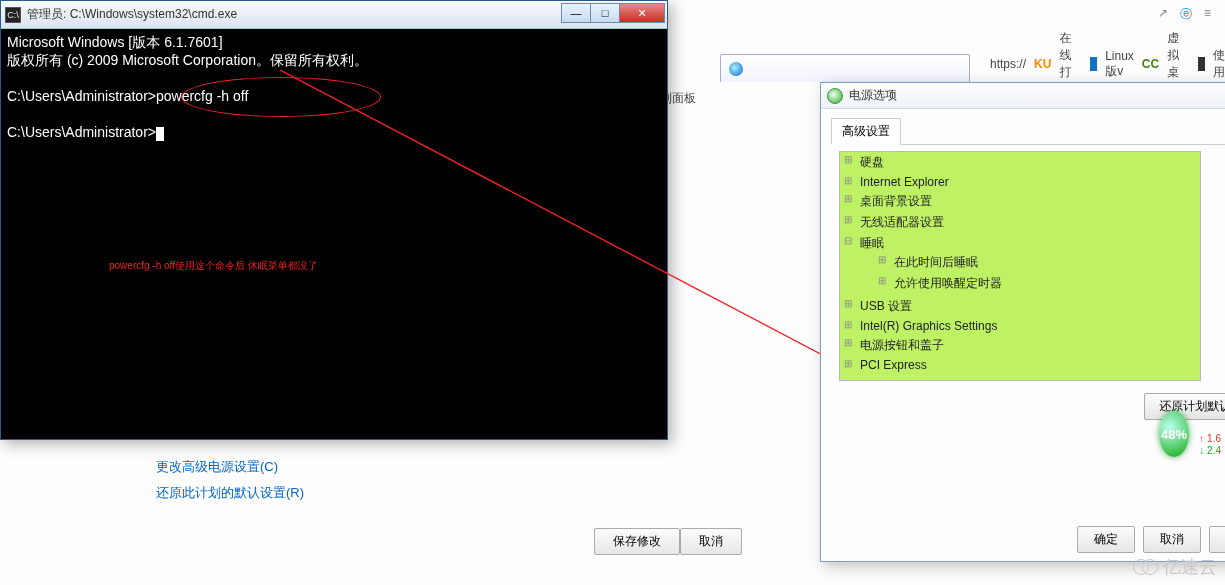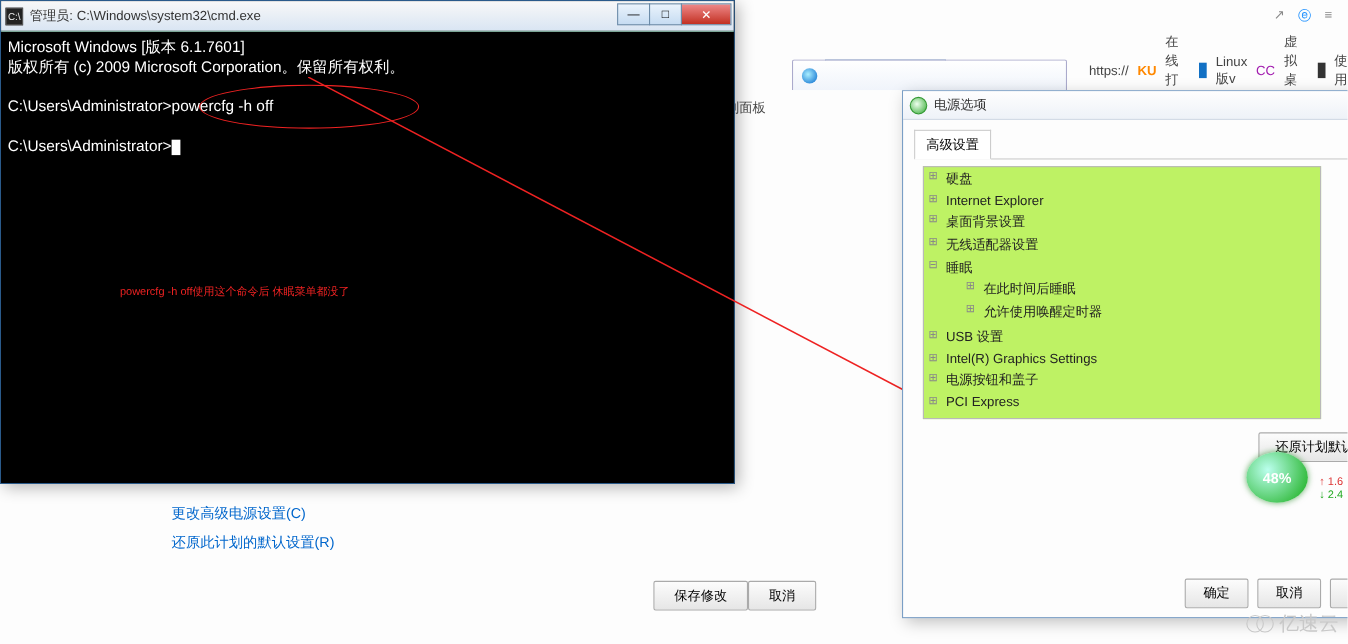--- a/index.html
+++ b/index.html
@@ -2,21 +2,21 @@
 <html><head>
 <meta charset="utf-8">
 <style>
 *{box-sizing:border-box;margin:0;padding:0;font-family:"Microsoft YaHei","Segoe UI",sans-serif}
 body{width:1225px;height:585px;background:#fdfdfd;position:relative;overflow:hidden;font-size:12px}
 .browser-icons{position:absolute;top:6px;right:14px;display:flex;gap:12px;color:#888}
 .bookmark-row{position:absolute;top:30px;left:990px;display:flex;gap:8px;align-items:center}
 .bookmark-row span{font-size:12px;color:#444}
 .bookmark-row .ku{color:#ff8800;font-weight:bold}
 .bookmark-row .sq{display:inline-block;width:14px;height:14px;background:#1170c4}
-.bookmark-row .cc{color:#a21caf;font-weight:normal}
+.bookmark-row .cc{color:#4d7c0f;font-weight:bold}
 .bookmark-row .vm{display:inline-block;width:14px;height:14px;background:#333}
 .browser-tab{position:absolute;top:54px;left:720px;width:250px;height:28px;border:1px solid #aac;border-bottom:none;background:linear-gradient(#fff,#f0f4fb);display:flex;align-items:center;padding:0 8px;gap:6px;border-radius:2px 2px 0 0}
 .browser-tab .fav{width:14px;height:14px;border-radius:50%;background:radial-gradient(circle at 40% 40%,#aef,#06c)}
 .cp-header{position:absolute;top:90px;left:660px;font-size:12px;color:#444}
 .cp-links{position:absolute;left:156px;top:450px;font-size:13px}
 .cp-links a{display:block;color:#0066cc;margin:8px 0;text-decoration:none}
 .cp-buttons{position:absolute;left:594px;top:528px;display:flex;gap:0}
 .cp-buttons button{padding:4px 18px;font-size:12px;border:1px solid #aaa;background:linear-gradient(#fcfcfc,#e6e6e6);border-radius:2px}
 .cmd-window{position:absolute;top:0;left:0;width:668px;height:440px;box-shadow:4px 4px 14px rgba(0,0,0,.3);border:1px solid #2a5a8a;background:#000}
 .cmd-titlebar{height:28px;background:linear-gradient(#f8f8f8,#d9e5f3);display:flex;align-items:center;padding:0 4px;border-bottom:1px solid #9cb;position:relative}
@@ -52,21 +52,21 @@
 .tree-box li.open::before{content:"⊟"}
 .tree-box ul ul li{padding-left:34px}
 .tree-box ul ul li::before{left:18px}
 .restore-btn{margin:6px 8px 0 auto;display:block;padding:4px 14px;font-size:12px;border:1px solid #aaa;background:linear-gradient(#fcfcfc,#e6e6e6);border-radius:2px;float:right}
 .power-footer{position:absolute;bottom:8px;right:10px;display:flex;gap:8px}
 .power-footer button{padding:4px 16px;font-size:12px;border:1px solid #aaa;background:linear-gradient(#fcfcfc,#e6e6e6);border-radius:2px}
 .power-footer button.apply{color:#999}
 .mini-window{position:absolute;top:54px;left:750px;width:110px;height:26px;border:1px solid #9cb4d0;background:linear-gradient(#fff,#e7effa);display:flex;align-items:center;justify-content:flex-end;padding:0 2px}
 .mini-window div{width:26px;height:18px;border:1px solid #9cb4d0;margin-left:-1px;display:flex;align-items:center;justify-content:center;font-size:10px;background:linear-gradient(#fff,#e3ecf7)}
 .arrow{position:absolute;pointer-events:none}
-.badge{position:absolute;bottom:128px;right:36px;width:56px;height:46px;border-radius:50%;background:radial-gradient(circle at 35% 35%,#bfe,#1a1);display:flex;align-items:center;justify-content:center;color:#fff;font-size:13px;font-weight:bold;box-shadow:0 0 6px rgba(0,120,0,.6)}
+.badge{position:absolute;bottom:128px;right:36px;width:30px;height:46px;border-radius:50%;background:radial-gradient(circle at 35% 35%,#bfe,#1a1);display:flex;align-items:center;justify-content:center;color:#fff;font-size:13px;font-weight:bold;box-shadow:0 0 6px rgba(0,120,0,.6)}
 .badge-stats{position:absolute;bottom:128px;right:4px;font-size:10px;line-height:1.2;color:#666}
 .badge-stats .up{color:#d33}
 .badge-stats .dn{color:#2a2}
 .watermark{position:absolute;bottom:6px;right:8px;display:flex;align-items:center;gap:4px;color:#c8c8c8;font-size:18px}
 .watermark .circles{display:inline-block;width:26px;height:16px;position:relative}
 .watermark .circles::before,.watermark .circles::after{content:"";position:absolute;width:14px;height:14px;border:1.5px solid #c8c8c8;border-radius:50%}
 .watermark .circles::before{left:0}
 .watermark .circles::after{left:9px}
 </style>
 </head>

